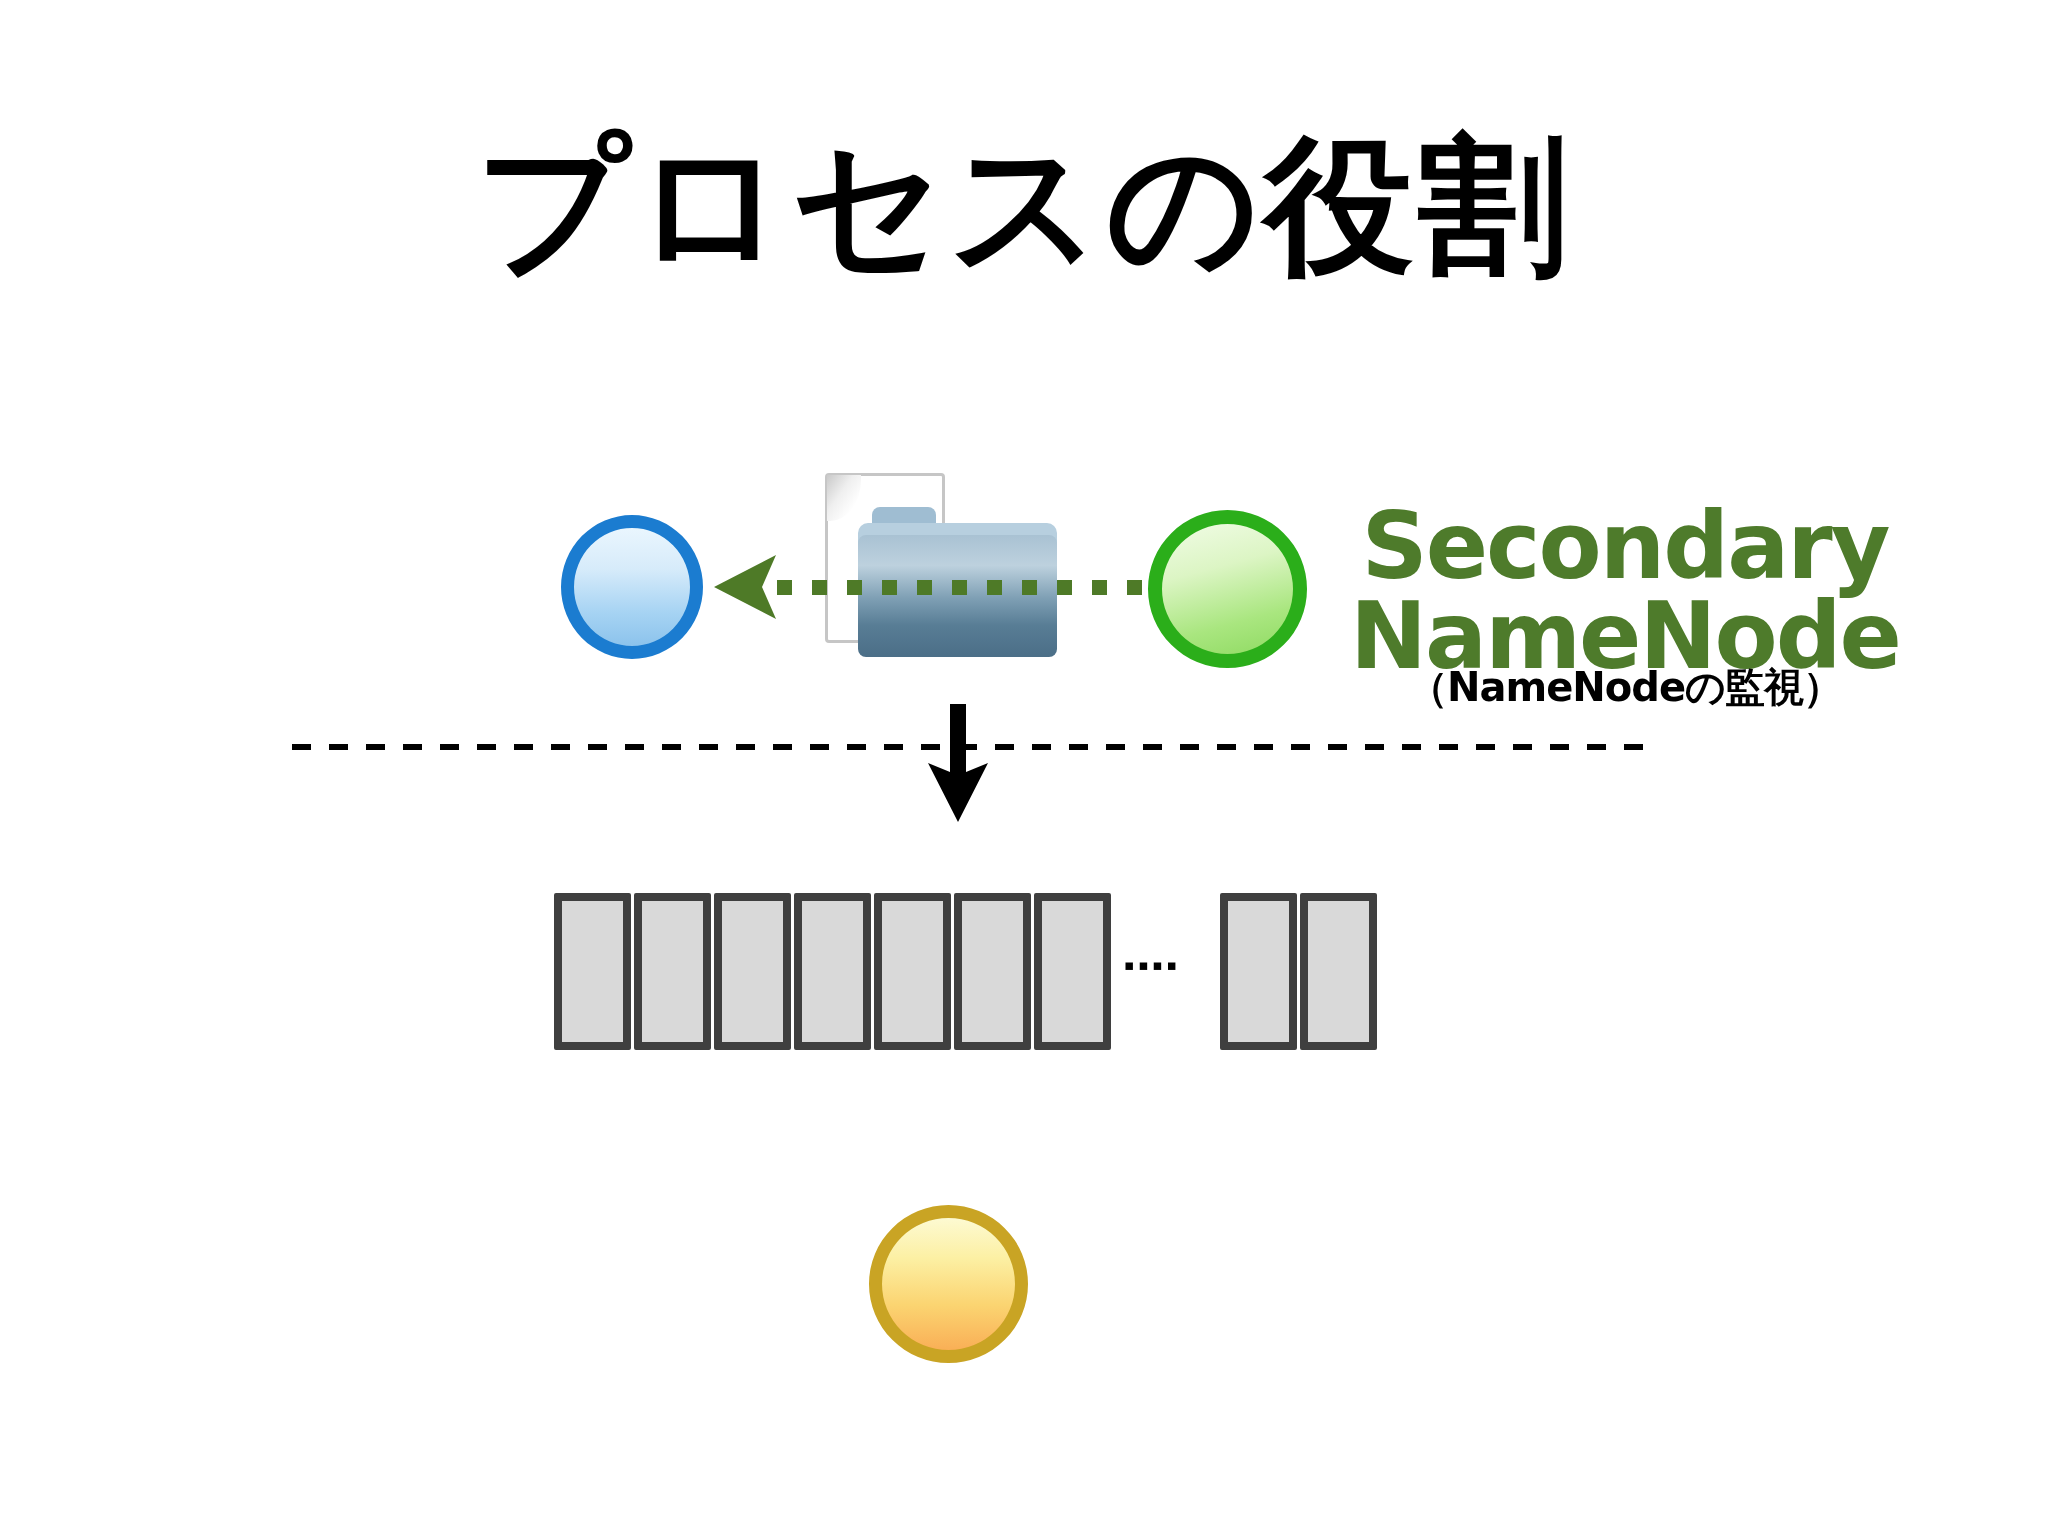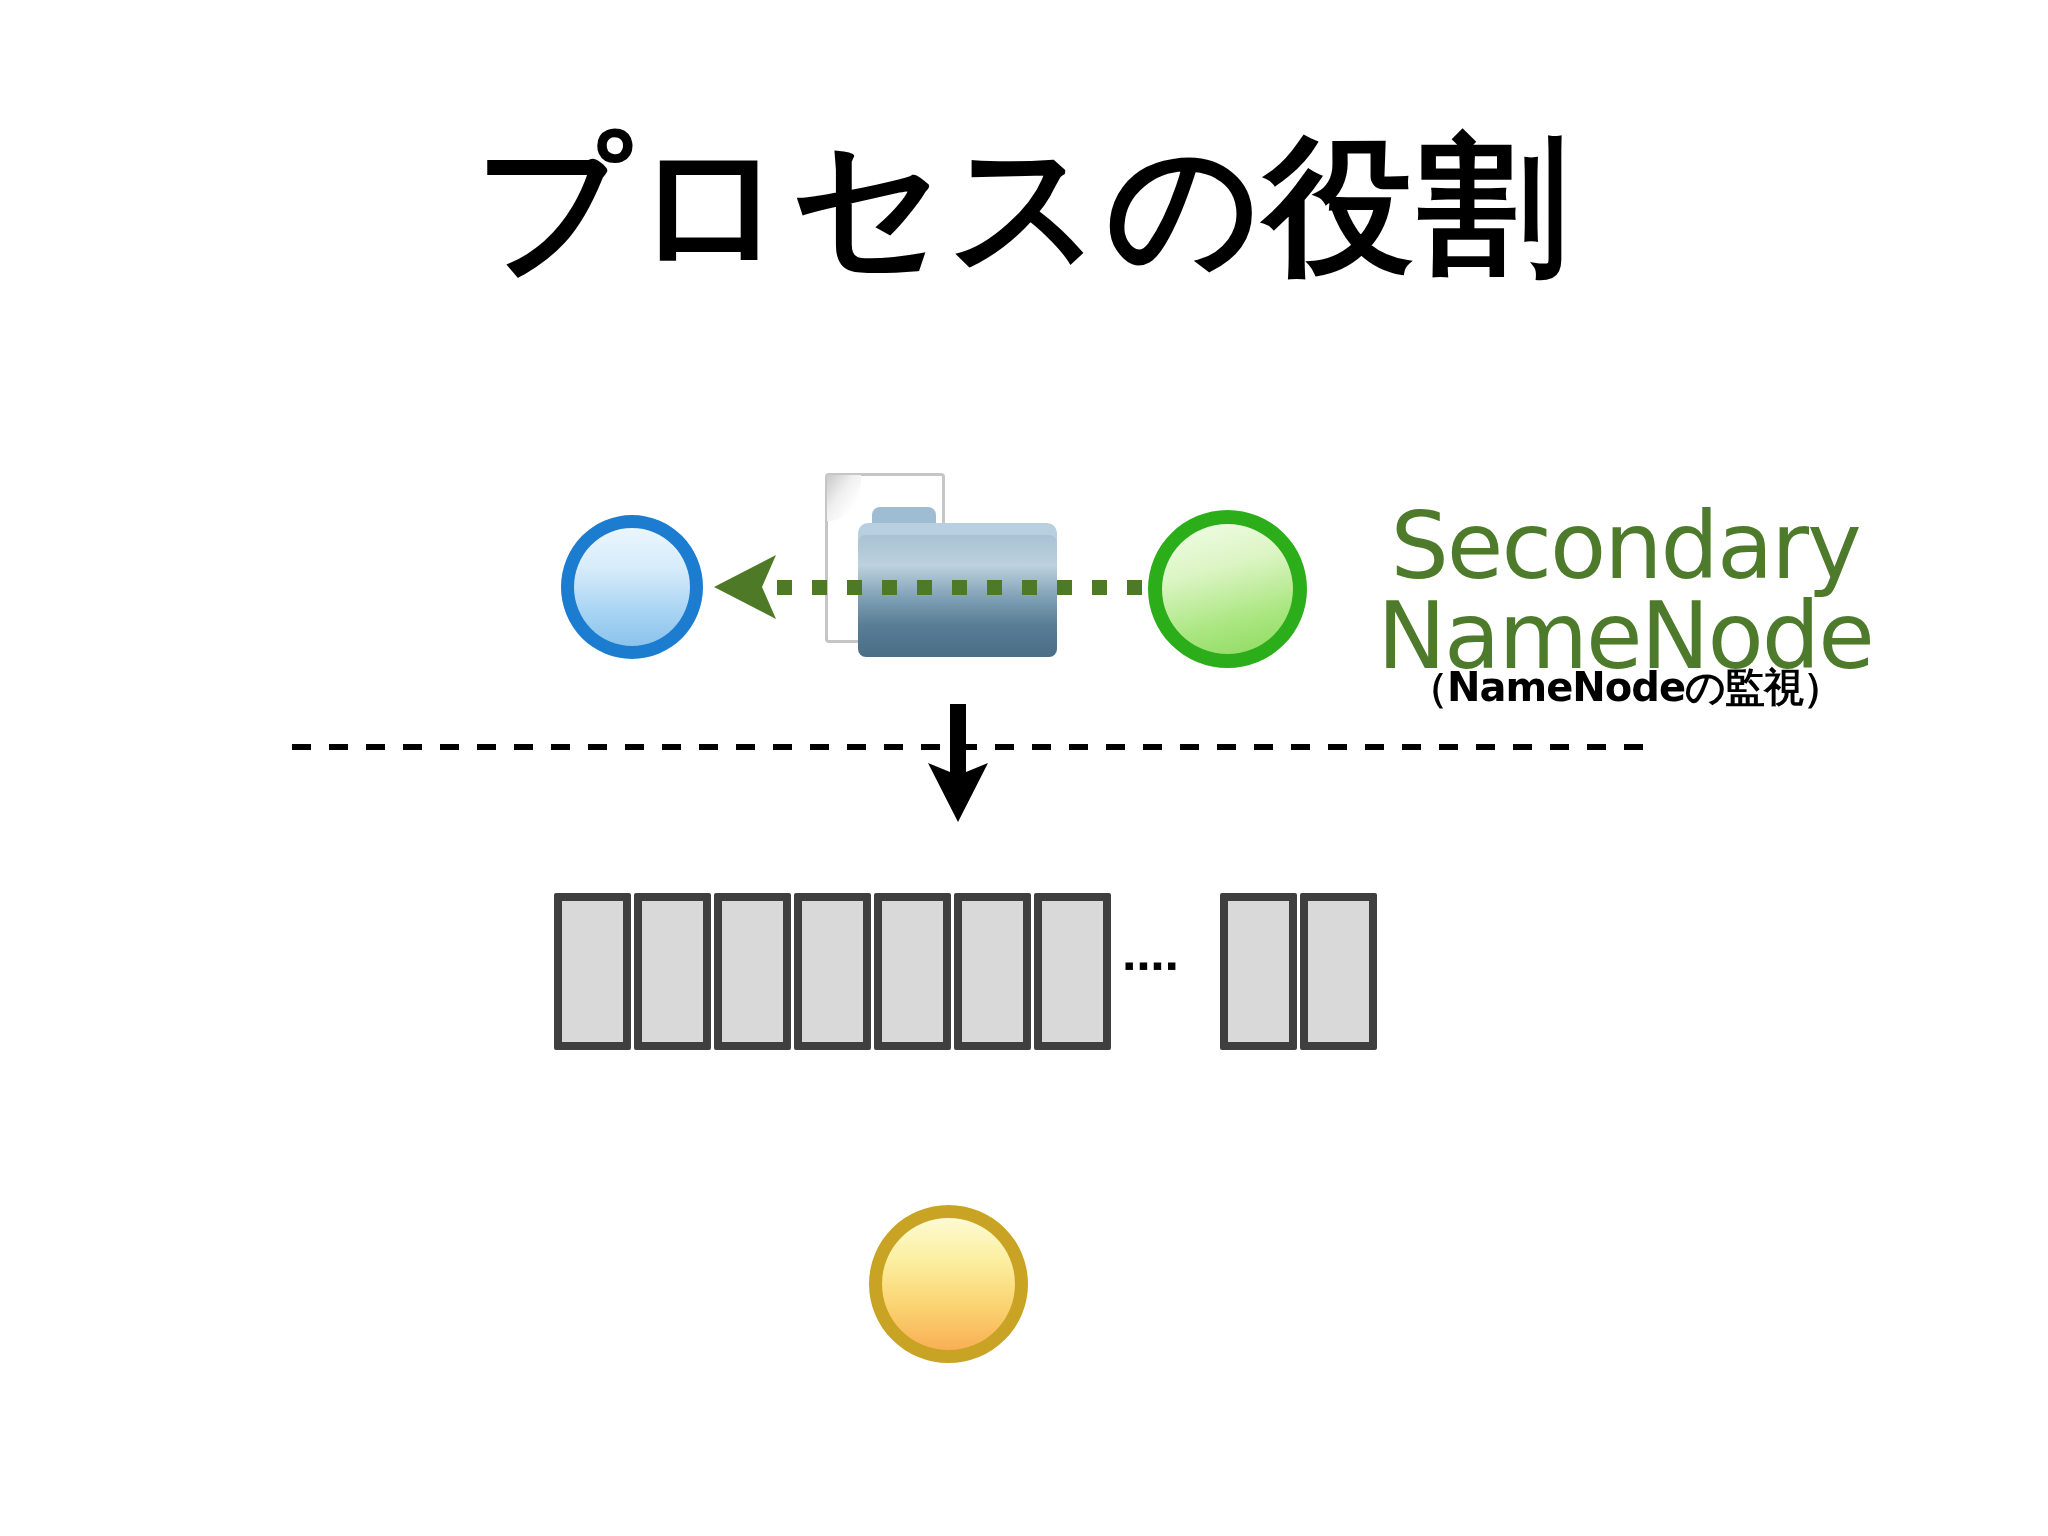--- a/index.html
+++ b/index.html
@@ -64,21 +64,21 @@
   
   .dotted-line{
     left:777px;top:580px;width:372px;height:15px;
     background:repeating-linear-gradient(to right,#4e7a27 0,#4e7a27 15px,transparent 15px,transparent 35px);
   }
   .arrow-left-svg{left:714px;top:555px;}
 
   
   .snn-label{
     left:1330px;top:502px;width:590px;text-align:center;
-    font-size:92px;font-weight:400;color:#4e7b2b;line-height:90px;letter-spacing:-2px;
+    font-size:92px;font-weight:700;color:#4e7b2b;line-height:90px;letter-spacing:-2px;
   }
   .snn-note{
     left:1330px;top:660px;width:590px;text-align:center;
     font-size:40px;font-weight:800;color:#000000;letter-spacing:-1px;
   }
 
   
   .divider{
     left:292px;top:744px;width:1352px;height:6px;
     background:repeating-linear-gradient(to right,#000 0,#000 19px,transparent 19px,transparent 37px);

